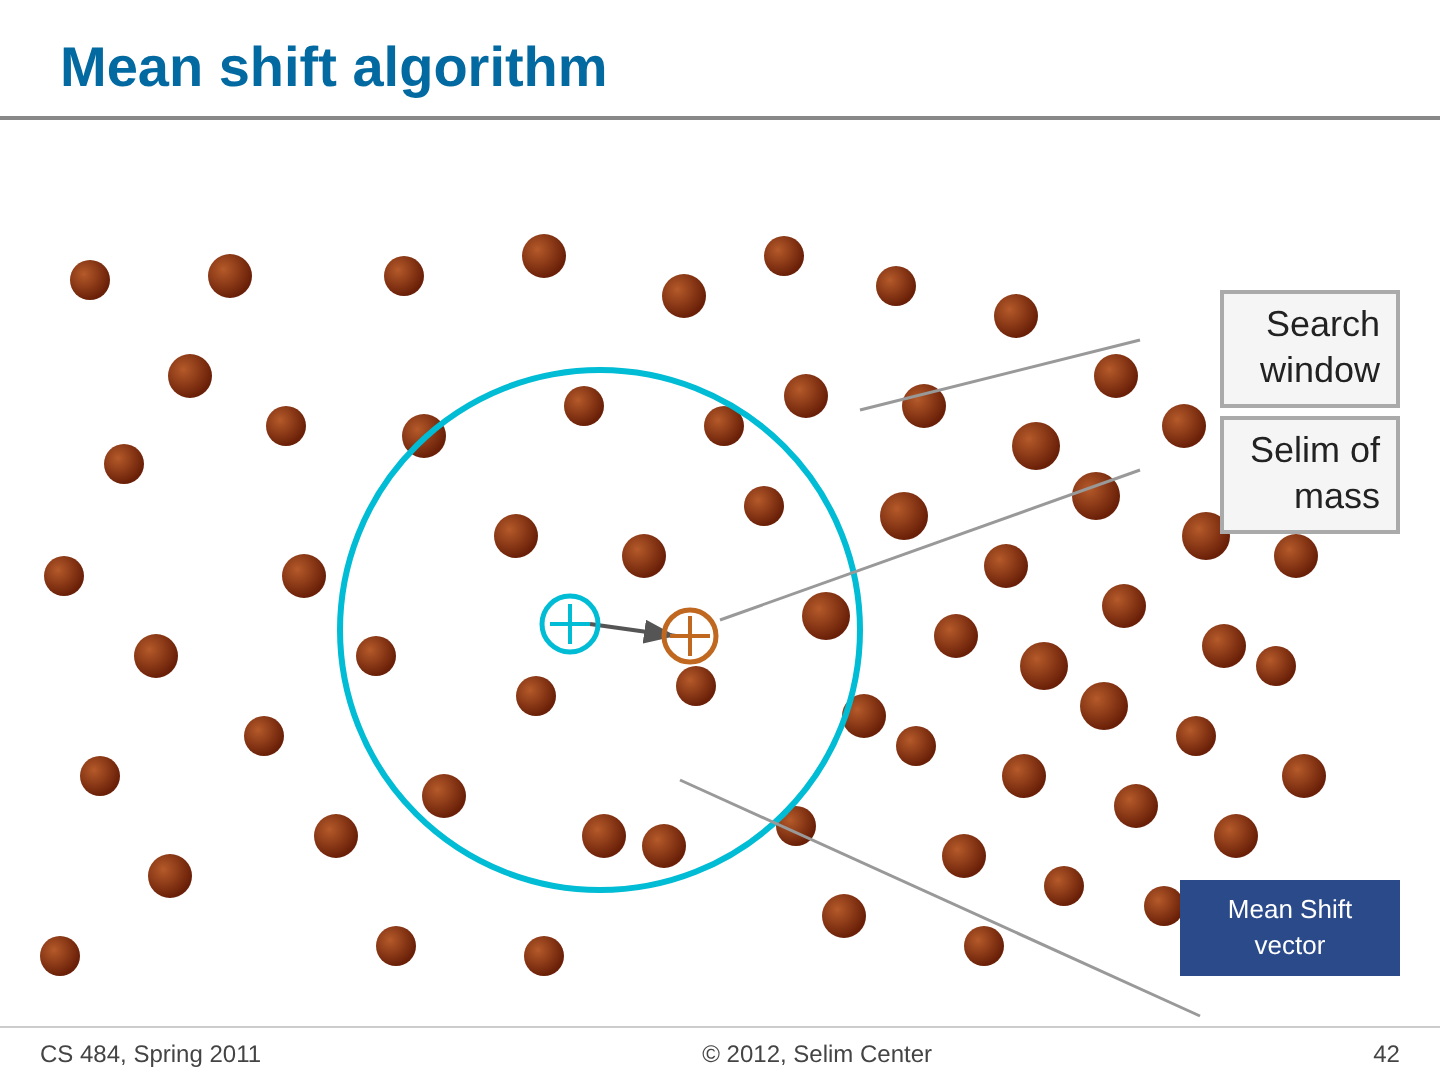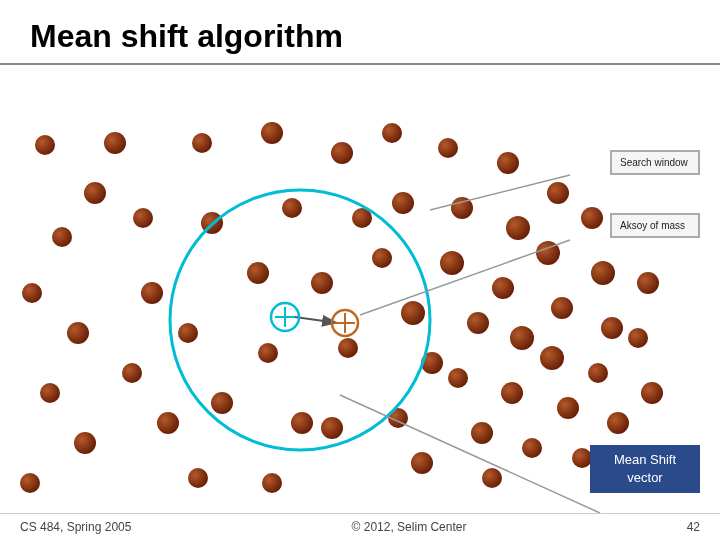--- a/index.html
+++ b/index.html
@@ -19,39 +19,39 @@
       background: #fff;
     }
 
     .title-area {
       padding: 18px 30px 8px 30px;
       border-bottom: 2px solid #888;
       margin-bottom: 0;
     }
 
     .title {
-      font-size: 32px;
+      font-size: 28px;
       font-weight: bold;
-      color: #000000;
+      color: #0369a1;
     }
 
     .content-area {
       position: relative;
       width: 100%;
       height: 460px;
     }
 
     
     .annotation-box {
       position: absolute;
       border: 2px solid #aaa;
       background: #f5f5f5;
       padding: 4px 8px;
-      font-size: 10px;
-      text-align: left;
+      font-size: 18px;
+      text-align: right;
       color: #222;
       line-height: 1.3;
     }
 
     .footer {
       position: absolute;
       bottom: 0;
       left: 0;
       width: 100%;
       display: flex;
@@ -183,27 +183,27 @@
           <polygon points="0 0, 8 3, 0 6" fill="#555"></polygon>
         </marker>
       </defs>
     </svg>
 
     <div class="annotation-box" style="right: 20px; top: 85px; width: 90px;">
       <span>Search window</span>
     </div>
 
     <div class="annotation-box" style="right: 20px; top: 148px; width: 90px;">
-      <span>Aksoy of mass</span>
+      <span>Selim of mass</span>
     </div>
 
     <div class="mean-shift-box" style="right: 20px; bottom: 32px; width: 110px;">
       <span>Mean Shift vector</span>
     </div>
 
   </div>
 
   <div class="footer">
-    <span>CS 484, Spring 2005</span>
+    <span>CS 484, Spring 2011</span>
     <span>© 2012, Selim Center</span>
     <span>42</span>
   </div>
 </div>
 
 </body></html>

